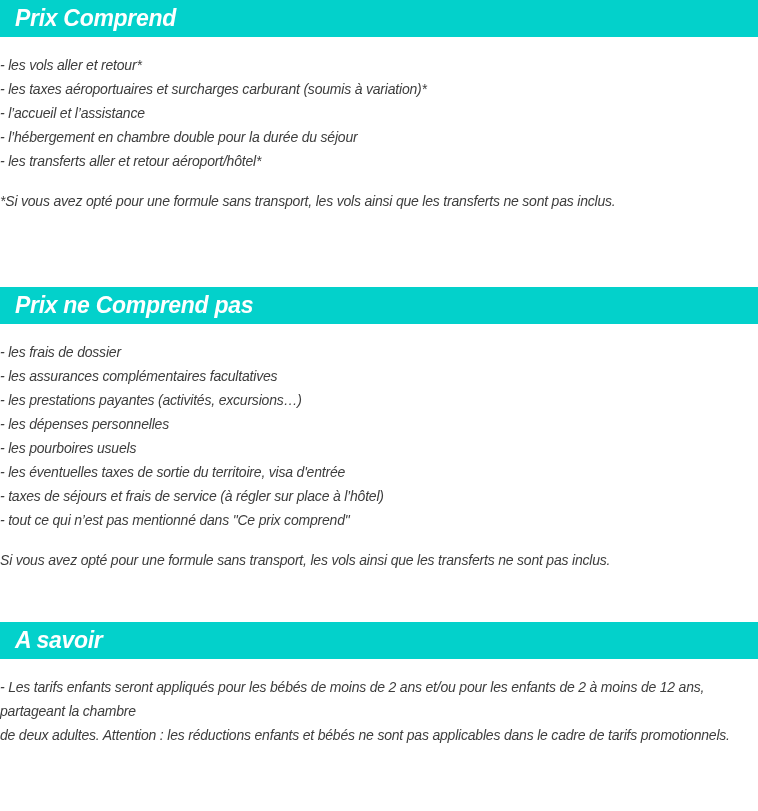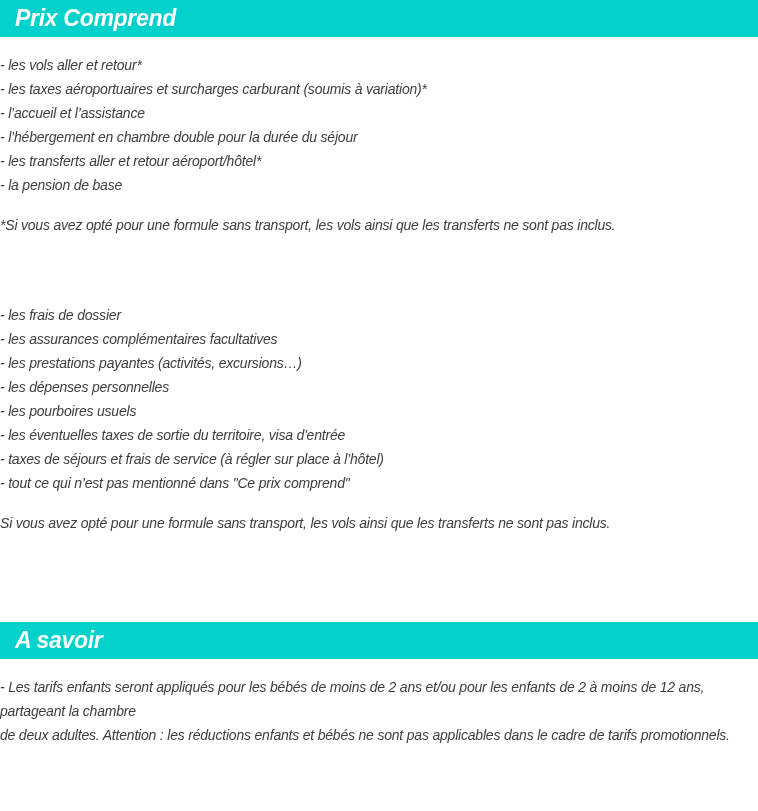--- a/index.html
+++ b/index.html
@@ -52,27 +52,29 @@
   <div class="section-header">
     <h2>Prix Comprend</h2>
   </div>
   <div class="content">
     <ul class="list">
       <li>- les vols aller et retour*</li>
       <li>- les taxes aéroportuaires et surcharges carburant (soumis à variation)*</li>
       <li>- l’accueil et l’assistance</li>
       <li>- l’hébergement en chambre double pour la durée du séjour</li>
       <li>- les transferts aller et retour aéroport/hôtel*</li>
-      <li>- la pension de base</li>
     </ul>
     <p class="note">*Si vous avez opté pour une formule sans transport, les vols ainsi que les transferts ne sont pas inclus.</p>
   </div>
 </section>
 
 <section id="sec2">
+  <div class="section-header">
+    <h2>Prix ne Comprend pas</h2>
+  </div>
   <div class="content">
     <ul class="list">
       <li>- les frais de dossier</li>
       <li>- les assurances complémentaires facultatives</li>
       <li>- les prestations payantes (activités, excursions…)</li>
       <li>- les dépenses personnelles</li>
       <li>- les pourboires usuels</li>
       <li>- les éventuelles taxes de sortie du territoire, visa d'entrée</li>
       <li>- taxes de séjours et frais de service (à régler sur place à l’hôtel)</li>
       <li>- tout ce qui n’est pas mentionné dans "Ce prix comprend"</li>

